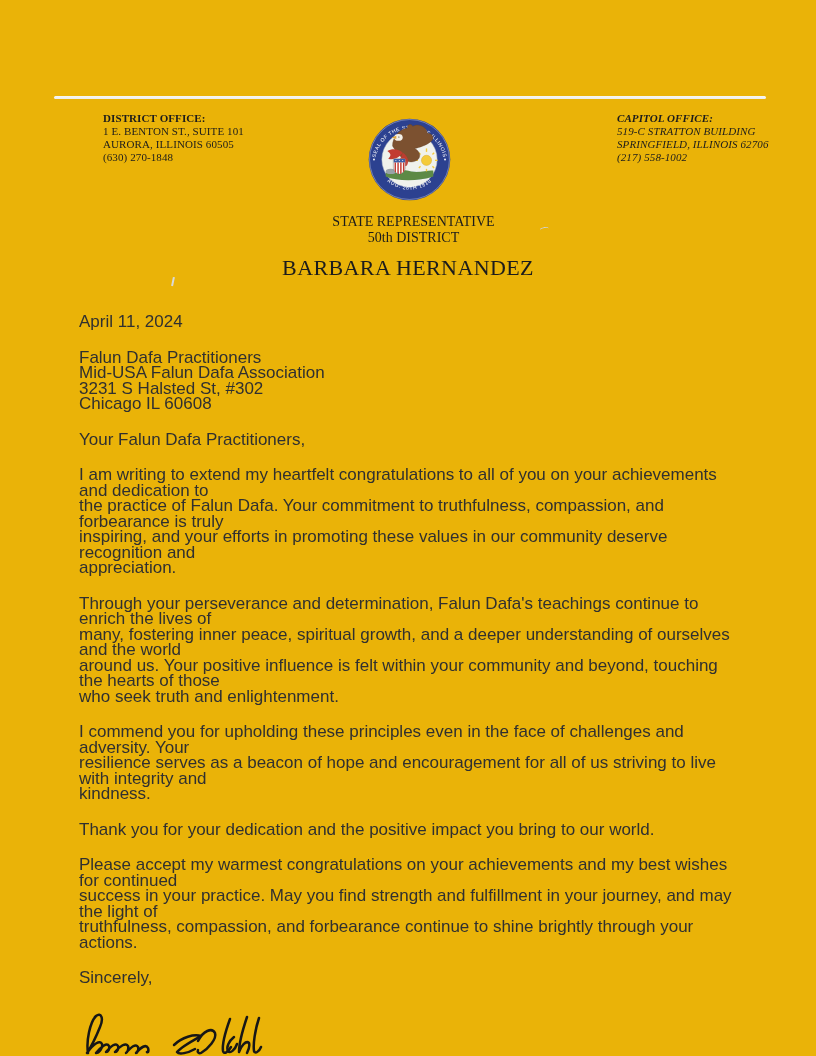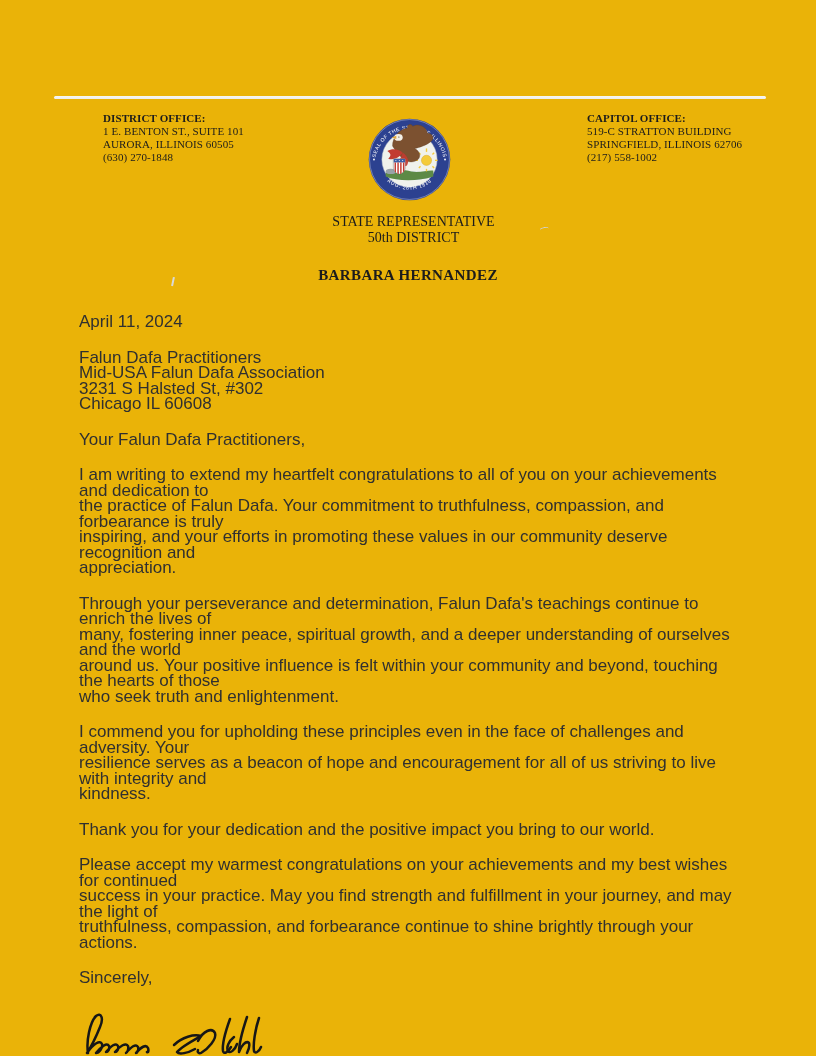--- a/index.html
+++ b/index.html
@@ -19,29 +19,29 @@
   .artifact-slash {
     position:absolute; left:172px; top:277px; width:1.5px; height:9px;
     background:#d9d9d7; transform:rotate(12deg);
   }
   .office {
     position:absolute; top:112px; font-family:"Liberation Serif", serif;
     font-size:11px; line-height:13px; color:#1c1c1c; letter-spacing:0.1px;
   }
   .office-title { font-weight:bold; }
   .office.left  { left:103px; }
-  .office.right { left:587px; }
+  .office.right { left:617px;font-style:italic; }
   .multiline { white-space:pre-line; }
   .seal-wrap { position:absolute; left:367px; top:117px; width:85px; height:85px; }
   .header-center {
     position:absolute; top:214px; left:0; width:816px; text-align:center;
     font-family:"Liberation Serif", serif; color:#1c1c1c;
   }
   .header-line { font-size:14px; line-height:16px;margin-left:11px; }
-  .rep-name { font-size:15px; font-weight:bold; margin-top:21px; letter-spacing:0.4px; }
+  .rep-name { font-size:22px; font-weight:normal; margin-top:9px; letter-spacing:0.4px; }
   .letter-body {
     position:absolute; left:79px; top:314px; width:660px;
     font-size:17px; line-height:15.5px; color:#303030;
   }
   .letter-body p { margin:0 0 20px 0; }
   .signature-wrap { margin:4px 0 14px 2px; width:192px; height:56px; }
   .signature-wrap svg { display:block; }
   .sig-stroke { fill:none; stroke:#171717; stroke-width:2.5; stroke-linecap:round; stroke-linejoin:round; }
 </style>
 </head>

